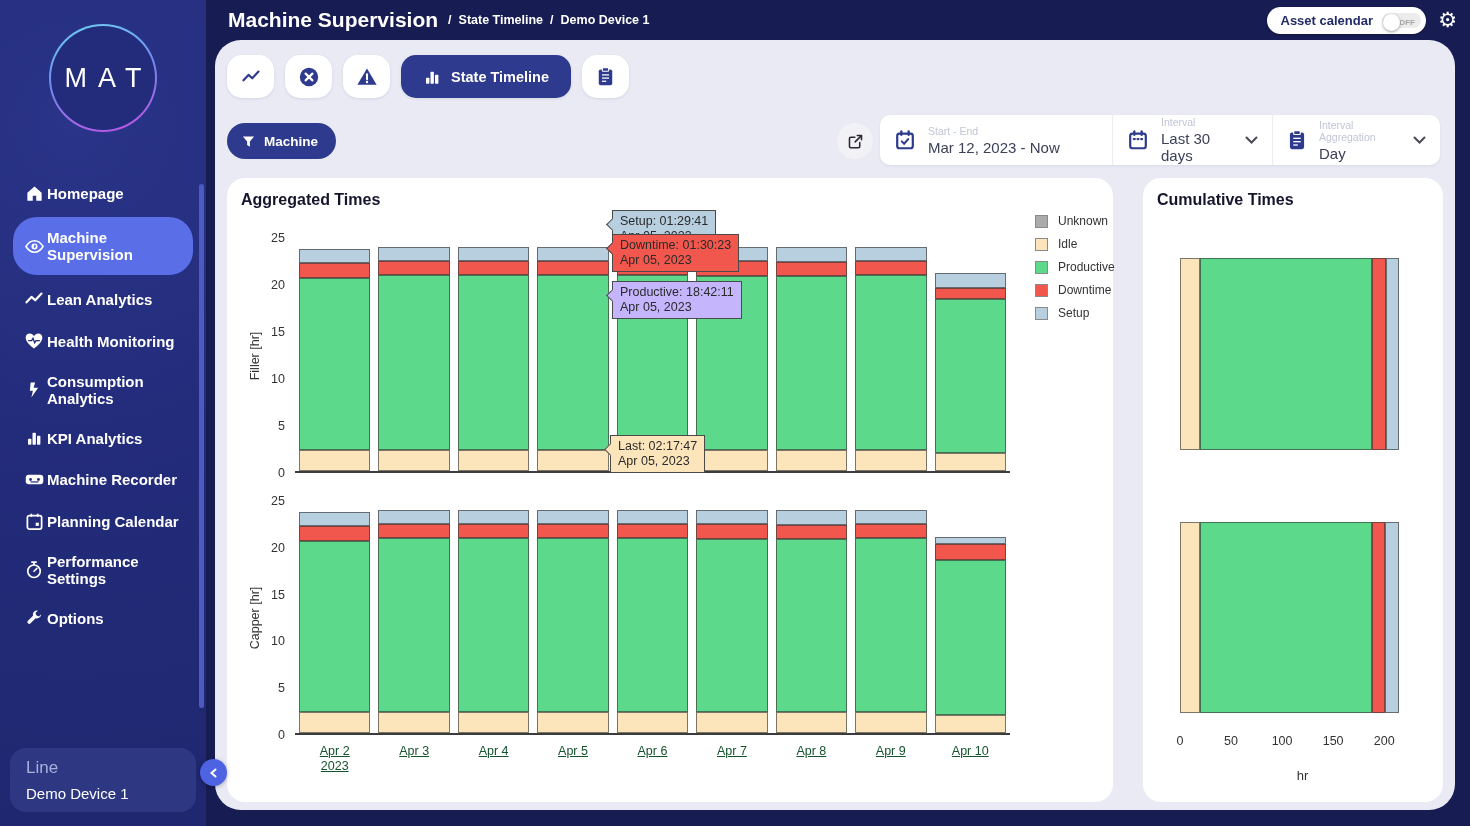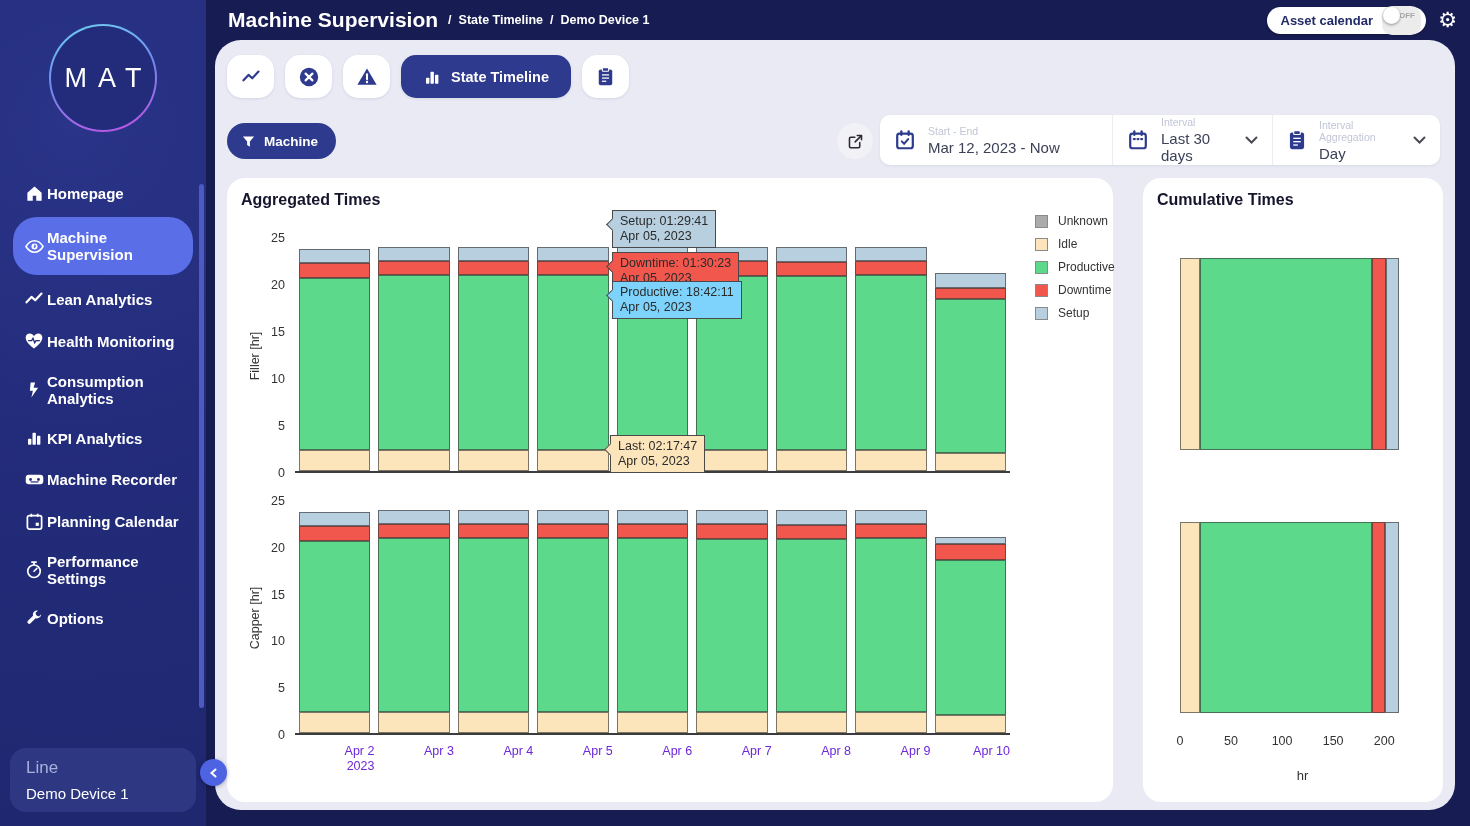--- a/index.html
+++ b/index.html
@@ -35,21 +35,21 @@
     background:#4d63e2; display:flex; align-items:center; justify-content:center; z-index:6; cursor:pointer;
     box-shadow:0 1px 4px rgba(0,0,0,.3); }
 
   
   .app-header { position:absolute; left:215px; top:0; right:0; height:40px; display:flex; align-items:center; color:#fff; }
   .page-title { margin-left:13px; font-size:21px; font-weight:700; }
   .crumbs { display:flex; gap:7px; margin-left:10px; font-size:12.5px; font-weight:600; align-items:center; }
   .asset-pill { position:absolute; right:44px; top:7px; height:27px; border-radius:14px; background:#fff;
     display:flex; align-items:center; gap:9px; padding:0 5px 0 14px; box-shadow:0 1px 3px rgba(0,0,0,.25); }
   .asset-pill .ap-label { font-size:13px; font-weight:700; color:#222a68; }
-  .toggle { position:relative; width:39px; height:29px; border-radius:10px; background:#ececec; cursor:pointer; }
+  .toggle { position:relative; width:39px; height:15px; border-radius:10px; background:#ececec; cursor:pointer; }
   .toggle .knob { position:absolute; left:1px; top:1px; width:17px; height:17px; border-radius:50%; background:#fff;
     box-shadow:0 1px 3px rgba(0,0,0,.4); }
   .toggle .tstate { position:absolute; right:6px; top:0; line-height:19px; font-size:8px; font-weight:700; color:#a6a6a6; }
   .gear { position:absolute; right:13px; top:8px; font-size:21px; color:#fff; cursor:pointer;
     font-family:"DejaVu Sans", sans-serif; }
 
   
   .main { position:absolute; left:215px; top:40px; width:1240px; height:770px; background:#e9eaf4; border-radius:26px; }
 
   .toolbar { position:absolute; left:12px; top:15px; display:flex; gap:11px; }
@@ -88,28 +88,28 @@
   .vchart { position:absolute; left:68px; width:715px; }
   #chart0 { top:60px; height:235px; }
   #chart1 { top:323px; height:234px; }
   .plot { position:absolute; inset:0; display:flex; border-bottom:2px solid #3c3c3c; }
   .col { flex:1; margin:0 4px; height:100%; display:flex; flex-direction:column-reverse; }
   .seg { border:1px solid rgba(55,55,55,.65); width:100%; }
   .ytick { position:absolute; right:calc(100% + 10px); font-size:12.5px; color:#333; line-height:16px; }
   .ylabel { position:absolute; left:-40px; top:50%; transform:translate(-50%,-50%) rotate(-90deg);
     font-size:12.5px; color:#333; white-space:nowrap; }
   .xlabels { position:absolute; top:calc(100% + 9px); left:0; right:0; display:flex; }
-  .xlab { flex:1; text-align:right; font-size:12.5px; color:#6d28d9; white-space:pre-line; line-height:15px; }
+  .xlab { flex:1; text-align:center; font-size:12.5px; color:#14532d; white-space:pre-line; line-height:15px;text-decoration:underline; }
 
   .tip { position:absolute; border:1px solid #4a4a4a; padding:3px 7px; font-size:12.5px; line-height:15px;
     color:#2b2b2b; z-index:10; white-space:nowrap; }
   .tip::before { content:""; position:absolute; left:-5px; top:9px; width:8px; height:8px; background:inherit;
     border-left:1px solid #4a4a4a; border-bottom:1px solid #4a4a4a; transform:rotate(45deg); }
   #tip-setup      { left:385px; top:32px; }
-  #tip-downtime   { left:385px; top:74px; }
+  #tip-downtime   { left:385px; top:56px; }
   #tip-productive { left:385px; top:103px; }
   #tip-idle       { left:383px; top:257px; }
 
   .hplot { position:absolute; left:37px; width:245px; }
   #hbar0 { top:80px; height:192px; }
   #hbar1 { top:344px; height:191px; }
   .hbar { display:flex; height:100%; }
   .hseg { height:100%; border:1px solid rgba(55,55,55,.65); }
   .hticks { position:absolute; left:37px; width:245px; top:556px; height:18px; }
   .htick { position:absolute; transform:translateX(-50%); font-size:12.5px; color:#333; }
@@ -551,21 +551,21 @@
     </div>
 
     <div class="tip" id="tip-setup" style="background: rgb(183, 207, 223);">
       <div>Setup: 01:29:41</div>
       <div>Apr 05, 2023</div>
     </div>
     <div class="tip" id="tip-downtime" style="background: rgb(242, 87, 78);">
       <div>Downtime: 01:30:23</div>
       <div>Apr 05, 2023</div>
     </div>
-    <div class="tip" id="tip-productive" style="background: #7dd3fc;">
+    <div class="tip" id="tip-productive" style="background: #c4b5fd;">
       <div>Productive: 18:42:11</div>
       <div>Apr 05, 2023</div>
     </div>
     <div class="tip" id="tip-idle" style="background: rgb(252, 228, 187);">
       <div>Last: 02:17:47</div>
       <div>Apr 05, 2023</div>
     </div>
   </section>
 
   <section class="panel" id="cum-panel">

